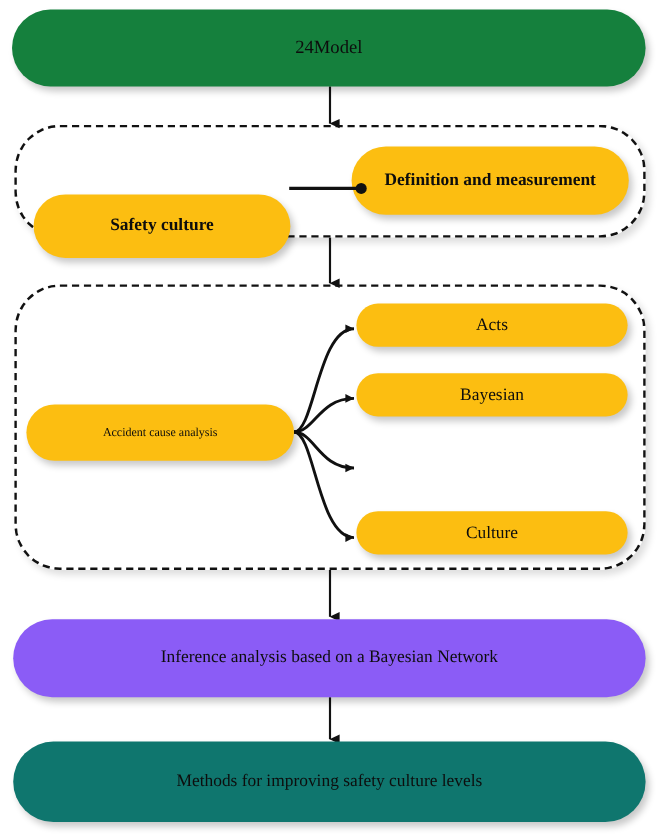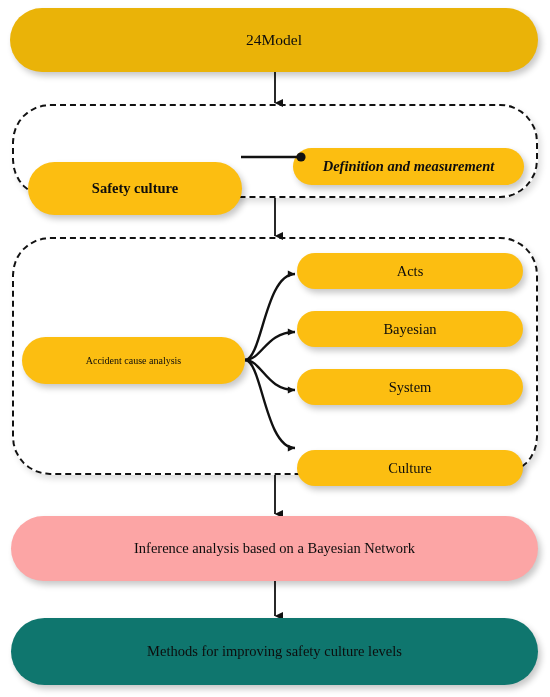--- a/index.html
+++ b/index.html
@@ -30,23 +30,23 @@
     align-items: center;
     justify-content: center;
     text-align: center;
     color: #0d0d0d;
     box-shadow: 3px 4px 6px rgba(0,0,0,0.22);
     box-sizing: border-box;
     line-height: 1.15;
     z-index: 3;
   }
 
-  .pill-orange { background: #eab308; }
+  .pill-orange { background: #15803d; }
   .pill-yellow { background: #FCBE11; }
-  .pill-green  { background: #fca5a5; }
+  .pill-green  { background: #8b5cf6; }
   .pill-blue   { background: #0f766e; }
 
   
   .group-box {
     position: absolute;
     border: 2px dashed #111111;
     border-radius: 38px;
     background: transparent;
     box-sizing: border-box;
     z-index: 1;
@@ -66,25 +66,24 @@
     width: 526px; height: 94px;
   }
   #node-safety-culture {
     left: 28px; top: 130px;
     width: 214px; height: 53px;
     font-size: 14.5px;
     font-weight: bold;
     margin-top: 32px;
   }
   #node-definition {
-    left: 293px; top: 148px;
-    width: 231px; height: 37px;
+    left: 293px; top: 122px;
+    width: 231px; height: 57px;
     font-size: 14.5px;
     font-weight: bold;
-    font-style: italic;
   }
 
   
   #group-cause {
     left: 12px; top: 237px;
     width: 526px; height: 238px;
   }
   #node-accident {
     left: 22px; top: 337px;
     width: 223px; height: 47px;
@@ -92,21 +91,21 @@
   }
   .branch-node {
     left: 297px;
     width: 226px;
     height: 36px;
     font-size: 14.5px;
   }
   #node-acts    { top: 253px; }
   #node-ability { top: 311px; }
   #node-system  { top: 369px; }
-  #node-culture { top: 450px; }
+  #node-culture { top: 426px; }
 
   
   #node-inference {
     left: 11px; top: 516px;
     width: 527px; height: 65px;
     font-size: 14.5px;
   }
   #node-methods {
     left: 11px; top: 618px;
     width: 527px; height: 67px;
@@ -166,21 +165,20 @@
   <div class="pill pill-yellow" id="node-safety-culture">Safety culture</div>
 
   <div class="pill pill-yellow" id="node-definition">Definition and measurement</div>
 
   <div class="pill pill-yellow" id="node-accident">Accident cause analysis</div>
 
   <div class="pill pill-yellow branch-node" id="node-acts">Acts</div>
 
   <div class="pill pill-yellow branch-node" id="node-ability">Bayesian</div>
 
-  <div class="pill pill-yellow branch-node" id="node-system">System</div>
 
   <div class="pill pill-yellow branch-node" id="node-culture">Culture</div>
 
   <div class="pill pill-green" id="node-inference">Inference analysis based on a Bayesian Network</div>
 
   <div class="pill pill-blue" id="node-methods">Methods for improving safety culture levels</div>
 
   <svg id="connectors-top" viewBox="0 0 550 697" xmlns="http://www.w3.org/2000/svg">
     <line x1="241" y1="157" x2="301" y2="157" stroke="#111111" stroke-width="2.6"></line>
     <circle cx="301" cy="157" r="4.6" fill="#111111"></circle>

